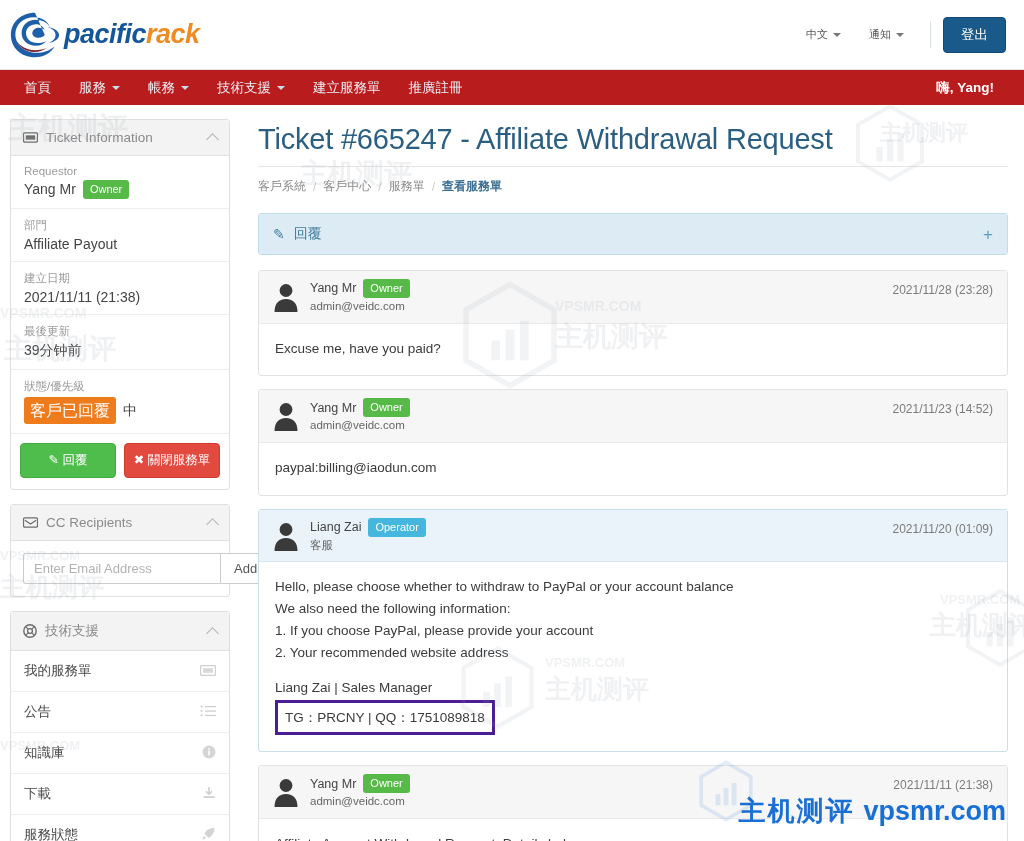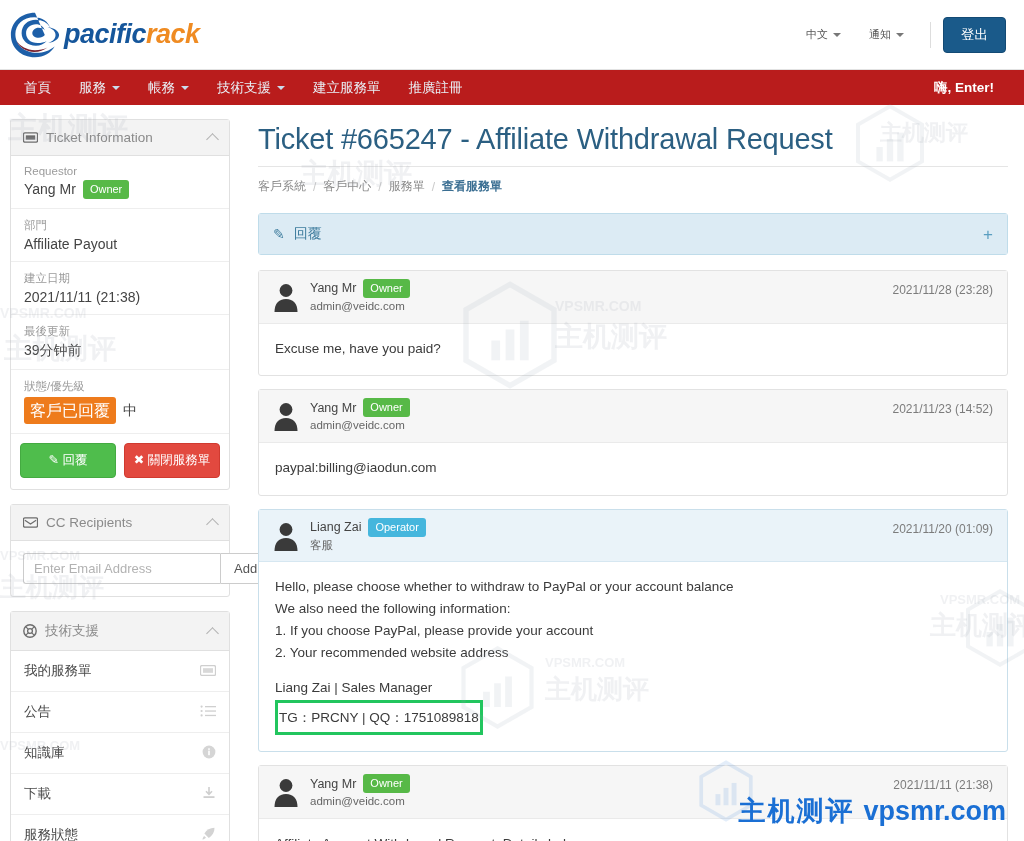--- a/index.html
+++ b/index.html
@@ -141,21 +141,21 @@
   .msg-id { display:flex; align-items:center; gap:11px; }
   .avatar { width:26px; height:30px; flex-shrink:0; }
   .msg-names { line-height:1.45; }
   .msg-name-line { display:flex; align-items:center; gap:7px; font-size:12.5px; color:#444; }
   .msg-sub { font-size:11.5px; color:#666; }
   .msg-time { font-size:12px; color:#7c7c7c; padding-top:4px; white-space:nowrap; }
   .msg-body { padding: 14px 16px 16px 16px; font-size:13.5px; color:#3b3b3b; line-height:1.62; }
   .msg-body p { margin: 0; }
   .msg-body .spacer { height:13px; }
   .hl-box {
-    display:inline-block; border:3px solid #22c55e; padding: 4px 1px;
+    display:inline-block; border:3px solid #4c1d95; padding: 4px 7px;
     margin-top: 1px; background:#fff;
   }
 
   
   .wm-big { position:absolute; right:18px; bottom:12px; display:flex; align-items:center; gap:9px; pointer-events:none; }
   .wm-big .cn { font-size:27px; font-weight:bold; color:#1a6fd4; letter-spacing:2px; }
   .wm-big .en { font-size:27px; font-weight:bold; color:#1a6fd4; }
 </style>
 </head>
 <body>
@@ -205,21 +205,21 @@
       </div>
       <div class="nav-item">
         <span>建立服務單</span>
       </div>
       <div class="nav-item">
         <span>推廣註冊</span>
       </div>
     </div>
     <div class="nav-right">
       <div class="nav-user">
-        <span>嗨, Enter!</span>
+        <span>嗨, Yang!</span>
         <span class="caret-w"></span>
       </div>
     </div>
   </div>
 
   <div class="content">
 
     <div class="sidebar">
 
       <div class="panel">

